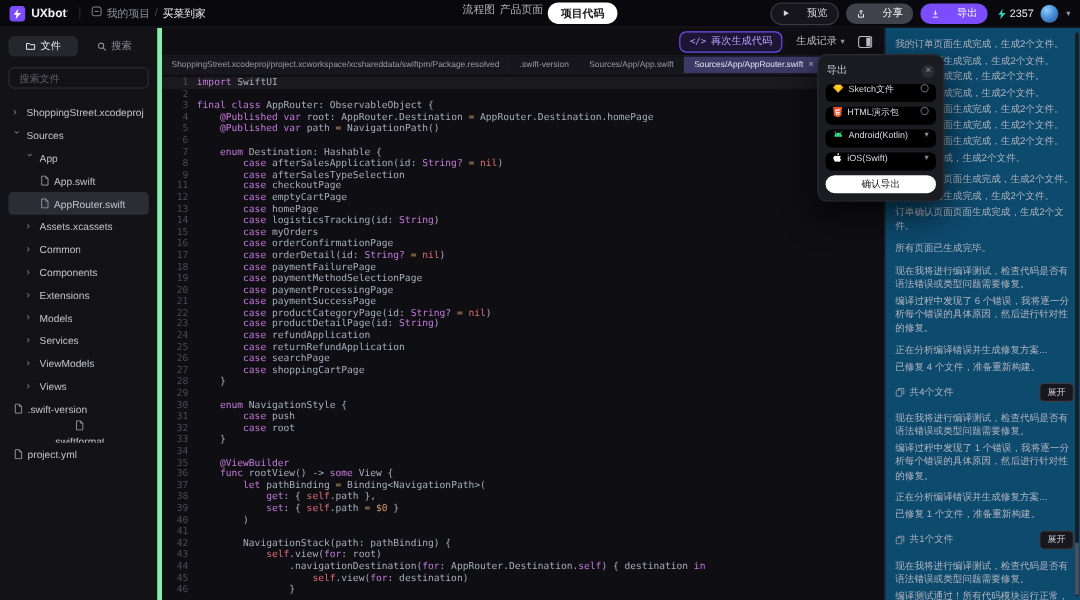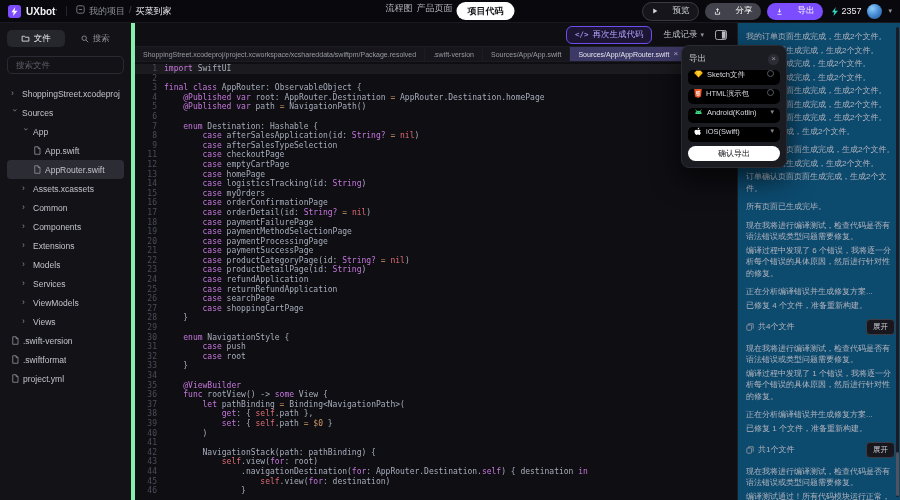--- a/index.html
+++ b/index.html
@@ -265,21 +265,21 @@
         </div>
         <div class="trow" style="padding-left: 4px;">
           <span class="ic ficon">
             <svg width="8" height="9" viewBox="0 0 10 12" fill="none" stroke="currentColor" stroke-width="1">
               <path d="M2 1h4.5L9 3.5V11H2z"></path>
               <path d="M6.5 1v2.5H9"></path>
             </svg>
           </span>
           <span class="tlabel">.swift-version</span>
         </div>
-        <div class="trow" style="padding-left: 4px;">
+        <div class="trow" style="padding-left: 4px; flex-direction: column;">
           <span class="ic ficon">
             <svg width="8" height="9" viewBox="0 0 10 12" fill="none" stroke="currentColor" stroke-width="1">
               <path d="M2 1h4.5L9 3.5V11H2z"></path>
               <path d="M6.5 1v2.5H9"></path>
             </svg>
           </span>
           <span class="tlabel">.swiftformat</span>
         </div>
         <div class="trow" style="padding-left: 4px;">
           <span class="ic ficon">

